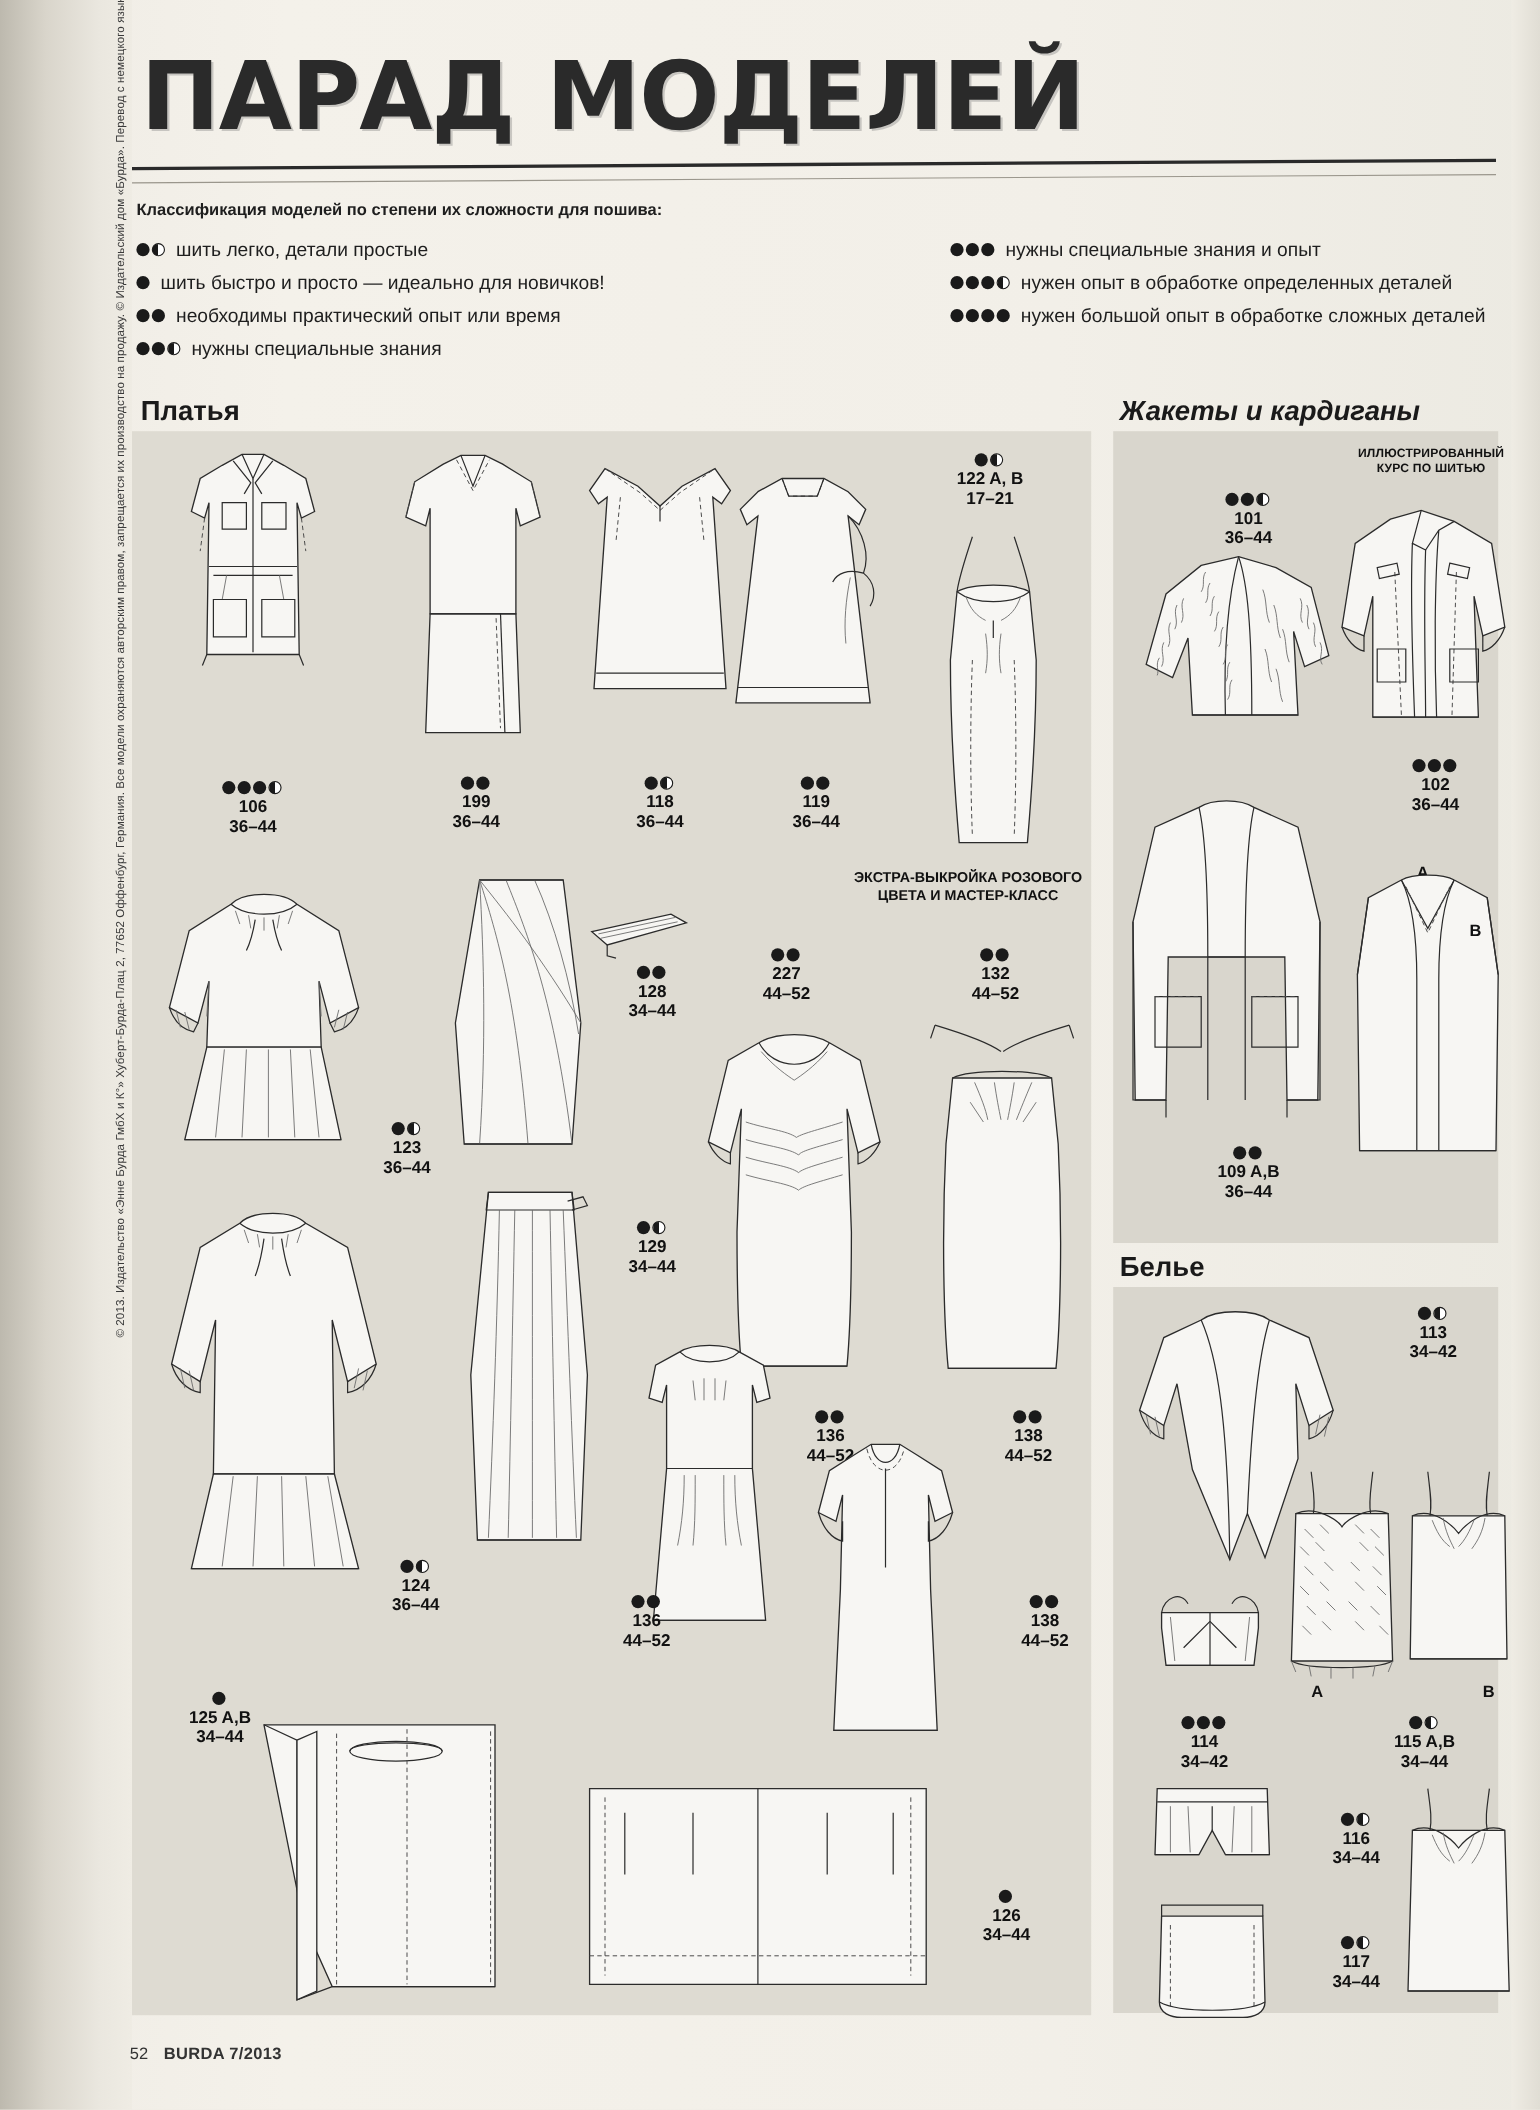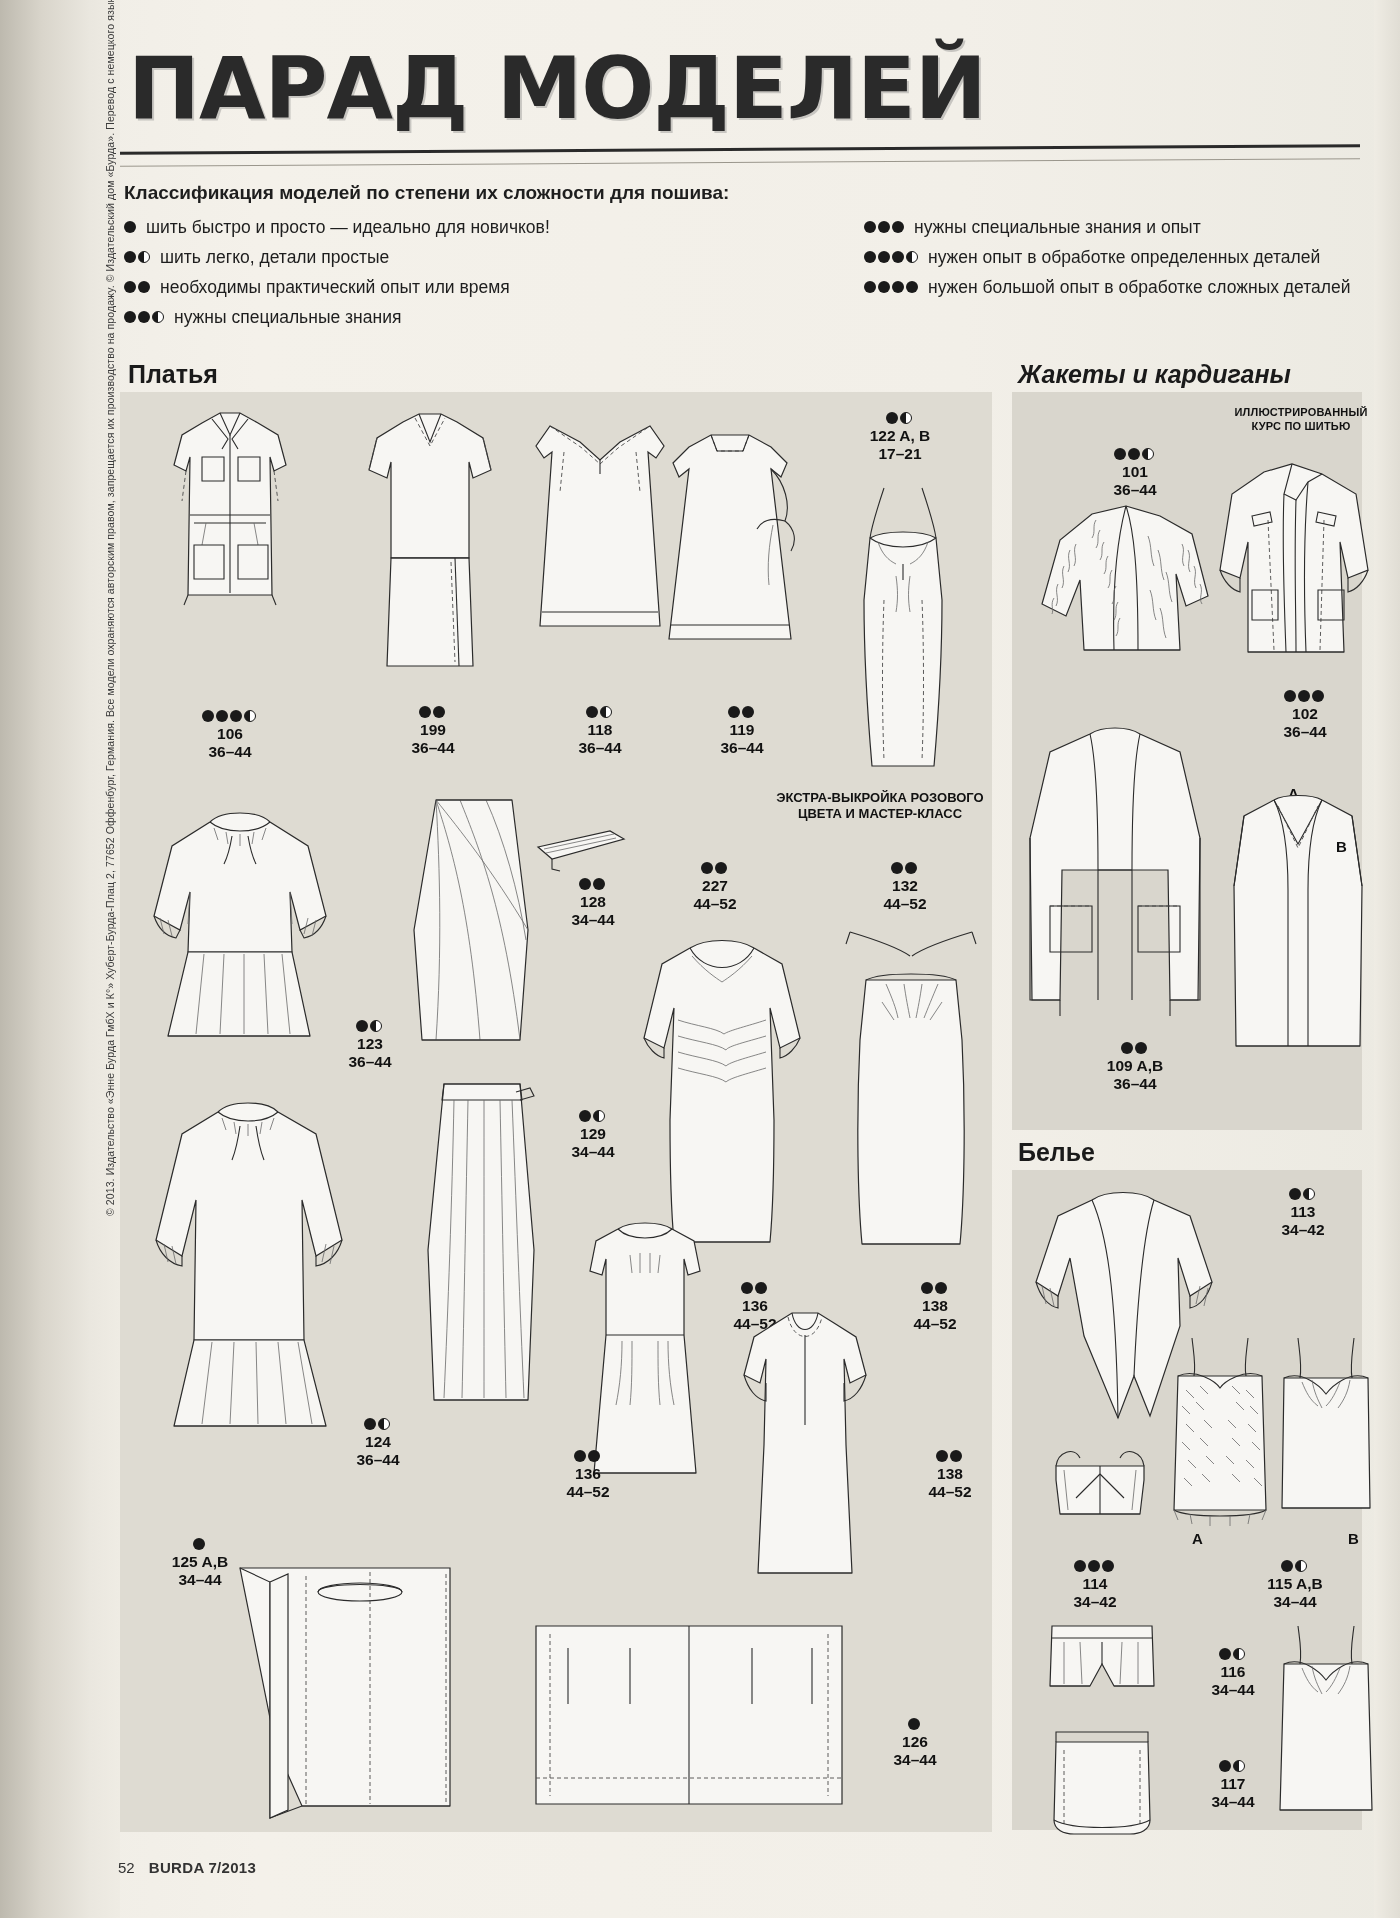--- a/index.html
+++ b/index.html
@@ -81,21 +81,21 @@
     width: 1240px;
     height: 1px;
     background: #9a968c;
     transform: rotate(-0.35deg);
   }
 
   .subtitle {
     position: absolute;
     left: 124px;
     top: 182px;
-    font-size: 19px;
+    font-size: 15px;
     font-weight: bold;
     color: #1e1e1e;
   }
 
   
   .legend {
     position: absolute;
     left: 124px;
     top: 212px;
     width: 1240px;
@@ -215,29 +215,29 @@
   <div class="title-rule"></div>
   <div class="title-rule2"></div>
 
   <div class="subtitle">Классификация моделей по степени их сложности для пошива:</div>
 
   <div class="legend">
     <div class="legend-col left">
       <div class="legend-row">
         <span class="dots">
             <i class="dot"></i>
+            <i class="dot half"></i>
           </span>
-        <span>шить быстро и просто — идеально для новичков!</span>
+        <span>шить легко, детали простые</span>
       </div>
       <div class="legend-row">
         <span class="dots">
             <i class="dot"></i>
-            <i class="dot half"></i>
           </span>
-        <span>шить легко, детали простые</span>
+        <span>шить быстро и просто — идеально для новичков!</span>
       </div>
       <div class="legend-row">
         <span class="dots">
             <i class="dot"></i>
             <i class="dot"></i>
           </span>
         <span>необходимы практический опыт или время</span>
       </div>
       <div class="legend-row">
         <span class="dots">

